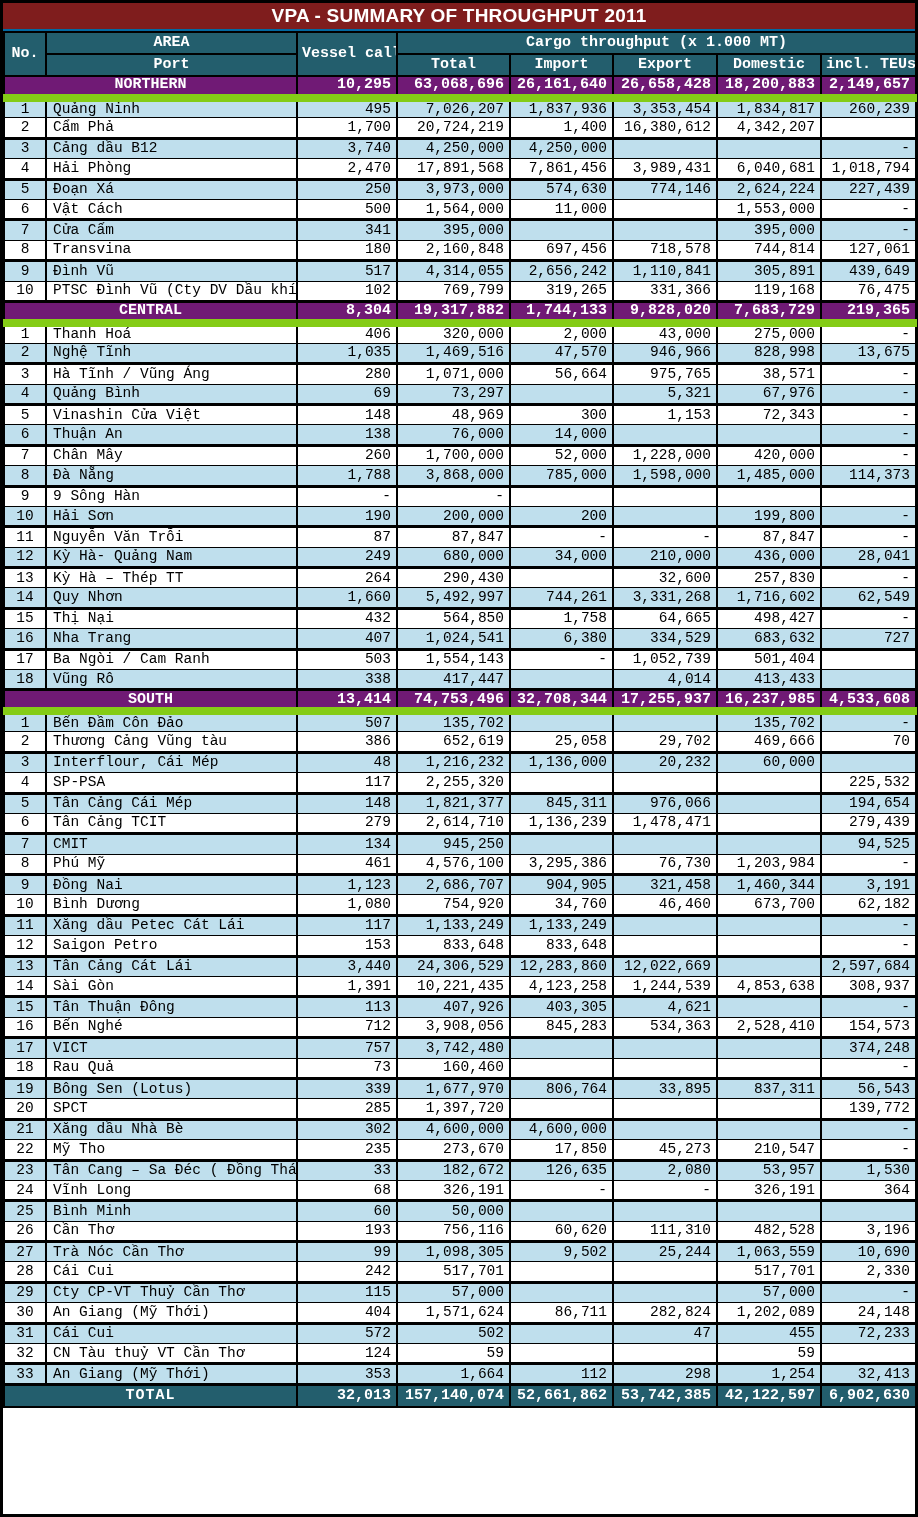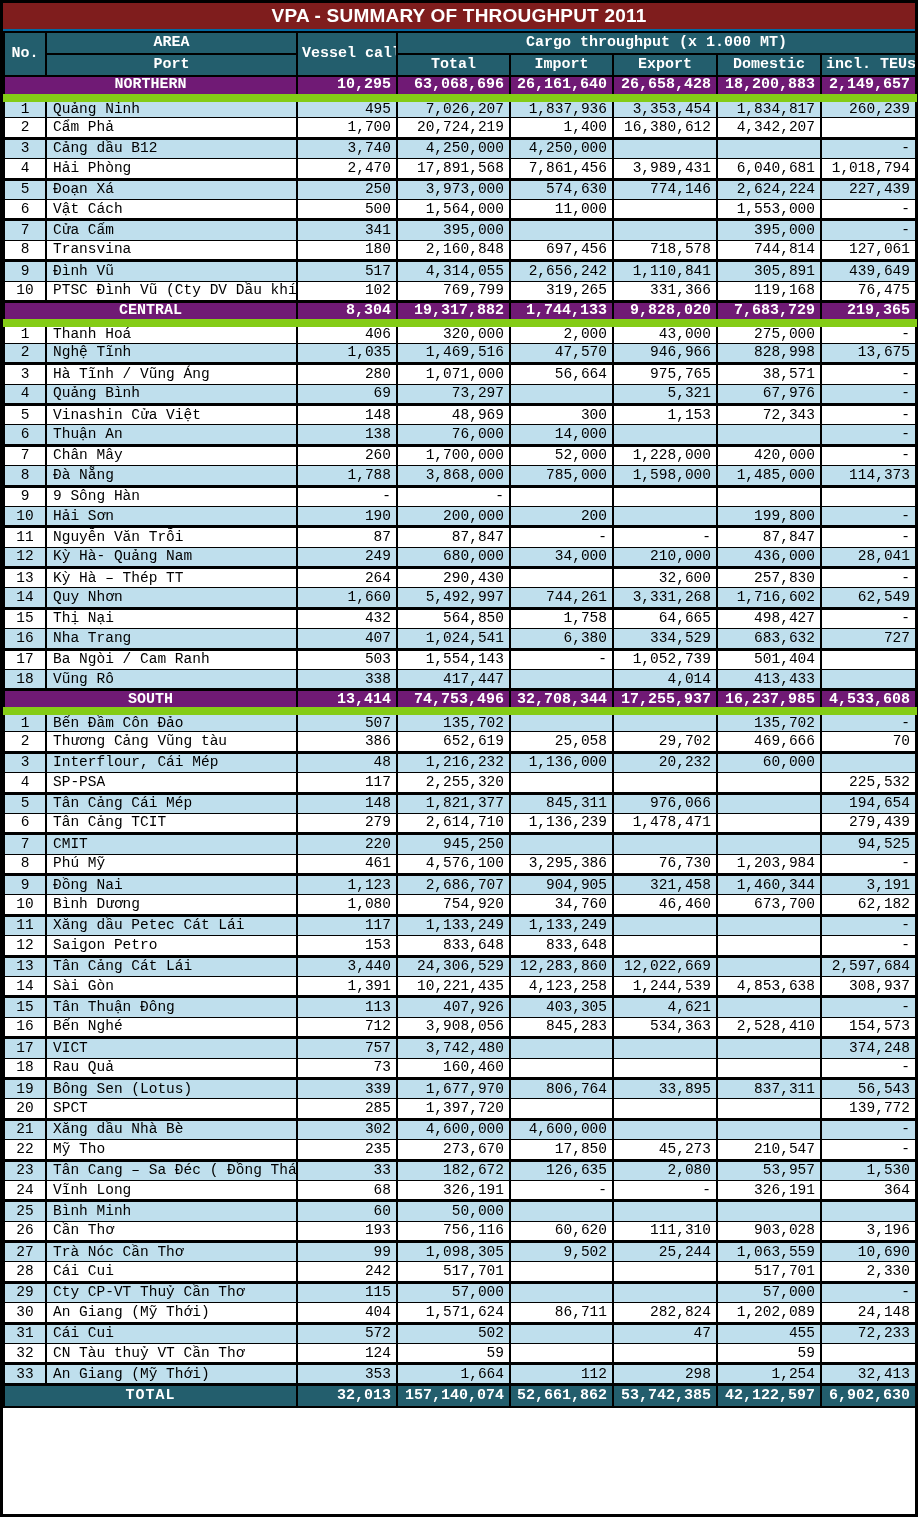--- a/index.html
+++ b/index.html
@@ -439,21 +439,21 @@
           <td class="num">279</td>
           <td class="num">2,614,710</td>
           <td class="num">1,136,239</td>
           <td class="num">1,478,471</td>
           <td class="num"></td>
           <td class="num">279,439</td>
         </tr>
         <tr class="data shaded">
           <td class="no">7</td>
           <td class="port">CMIT</td>
-          <td class="num">220</td>
+          <td class="num">134</td>
           <td class="num">945,250</td>
           <td class="num"></td>
           <td class="num"></td>
           <td class="num"></td>
           <td class="num">94,525</td>
         </tr>
         <tr class="data group-end">
           <td class="no">8</td>
           <td class="port">Phú Mỹ</td>
           <td class="num">461</td>
@@ -633,21 +633,21 @@
           <td class="num"></td>
           <td class="num"></td>
         </tr>
         <tr class="data group-end">
           <td class="no">26</td>
           <td class="port">Cần Thơ</td>
           <td class="num">193</td>
           <td class="num">756,116</td>
           <td class="num">60,620</td>
           <td class="num">111,310</td>
-          <td class="num">903,028</td>
+          <td class="num">482,528</td>
           <td class="num">3,196</td>
         </tr>
         <tr class="data shaded">
           <td class="no">27</td>
           <td class="port">Trà Nóc Cần Thơ</td>
           <td class="num">99</td>
           <td class="num">1,098,305</td>
           <td class="num">9,502</td>
           <td class="num">25,244</td>
           <td class="num">1,063,559</td>

